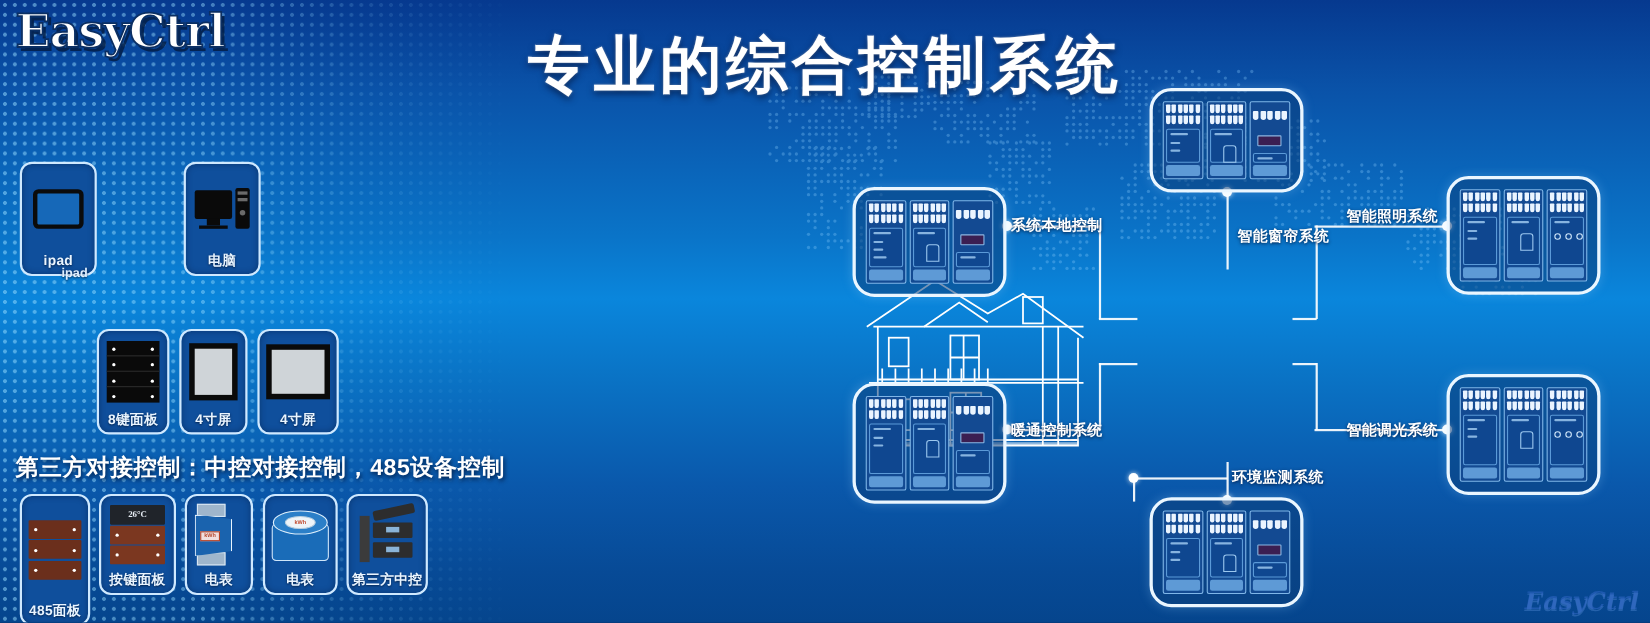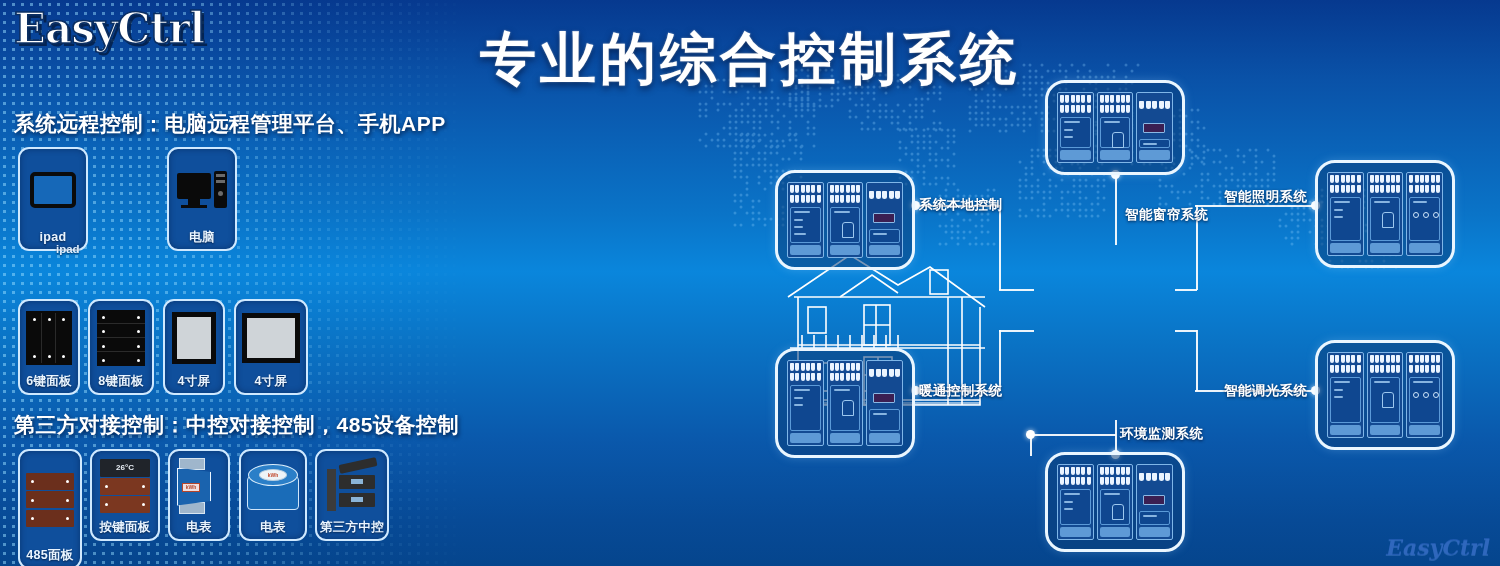--- a/index.html
+++ b/index.html
@@ -1342,21 +1342,20 @@
           <circle cx="186" cy="66" r="1.5"></circle>
           <circle cx="192" cy="66" r="1.5"></circle>
         </g>
     </g>
   </svg>
 
   <div class="logo">EasyCtrl</div>
 
   <div class="title">专业的综合控制系统</div>
 
-  <div class="sec-head" style="left:14px;top:110px;">系统远程控制：电脑远程管理平台、手机APP</div>
 
   <div class="card" style="left:18px;top:147px;width:70px;height:104px;">
     <div class="art">
       <div style="width:46px;height:36px;border:4px solid #0b0b0b;border-radius:5px;background:#1668b8;position:relative;">
         <div style="position:absolute;left:50%;bottom:-3px;transform:translateX(-50%);width:10px;height:2px;background:#0b0b0b;"></div>
       </div>
     </div>
     <div class="lbl">ipad</div>
   </div>
   <div class="sub-note" style="left:56px;top:243px;">ipad</div>
@@ -1374,39 +1373,20 @@
           <div style="position:absolute;left:2px;top:3px;width:9px;height:3px;background:#6a6a6a;"></div>
           <div style="position:absolute;left:2px;top:9px;width:9px;height:3px;background:#6a6a6a;"></div>
           <div style="position:absolute;left:4px;top:20px;width:5px;height:5px;border-radius:50%;background:#6a6a6a;"></div>
         </div>
       </div>
     </div>
     <div class="lbl">电脑</div>
   </div>
 
 
-  <div class="card" style="left:18px;top:299px;width:62px;height:96px;">
-    <div class="art">
-      <div class="blk" style="width:46px;height:54px;display:flex;gap:1px;padding:2px;">
-        <div style="flex:1;border-right:1px solid #2a2a2a;position:relative;">
-          <div class="tinydot" style="left:5px;top:5px;background:#fff;"></div>
-          <div class="tinydot" style="left:5px;bottom:5px;background:#fff;"></div>
-        </div>
-        <div style="flex:1;border-right:1px solid #2a2a2a;position:relative;">
-          <div class="tinydot" style="left:5px;top:5px;background:#fff;"></div>
-          <div class="tinydot" style="left:5px;bottom:5px;background:#fff;"></div>
-        </div>
-        <div style="flex:1;position:relative;">
-          <div class="tinydot" style="left:5px;top:5px;background:#fff;"></div>
-          <div class="tinydot" style="left:5px;bottom:5px;background:#fff;"></div>
-        </div>
-      </div>
-    </div>
-    <div class="lbl">6键面板</div>
-  </div>
 
   <div class="card" style="left:88px;top:299px;width:66px;height:96px;">
     <div class="art">
       <div class="blk" style="width:48px;height:56px;display:flex;flex-direction:column;">
         <div style="flex:1;border-bottom:1px solid #2b2b2b;position:relative;">
             <div class="tinydot" style="left:5px;top:50%;background:#fff;"></div>
             <div class="tinydot" style="right:5px;top:50%;background:#fff;"></div>
           </div>
         <div style="flex:1;border-bottom:1px solid #2b2b2b;position:relative;">
             <div class="tinydot" style="left:5px;top:50%;background:#fff;"></div>
@@ -1458,21 +1438,21 @@
           </div>
         <div style="flex:1;background:#6b2f1c;position:relative;border-radius:1px;">
             <div class="tinydot" style="left:5px;top:45%;background:#fff;"></div>
             <div class="tinydot" style="right:5px;top:45%;background:#fff;"></div>
           </div>
       </div>
     </div>
     <div class="lbl">485面板</div>
   </div>
 
-  <div class="card" style="left:90px;top:449px;width:70px;height:92px;">
+  <div class="card" style="left:90px;top:449px;width:70px;height:92px;font-family:Liberation Serif, serif;">
     <div class="art">
       <div style="width:50px;height:54px;display:flex;flex-direction:column;gap:1.5px;">
         <div style="flex:1.1;background:#20242a;display:flex;align-items:center;justify-content:center;border-radius:1px;">
           <span style="color:#e8eef5;font-size:8px;font-weight:700;">26°C</span>
         </div>
         <div style="flex:1;background:#7b3720;position:relative;border-radius:1px;">
             <div class="tinydot" style="left:5px;top:40%;background:#fff;"></div>
             <div class="tinydot" style="right:5px;top:40%;background:#fff;"></div>
           </div>
         <div style="flex:1;background:#7b3720;position:relative;border-radius:1px;">

